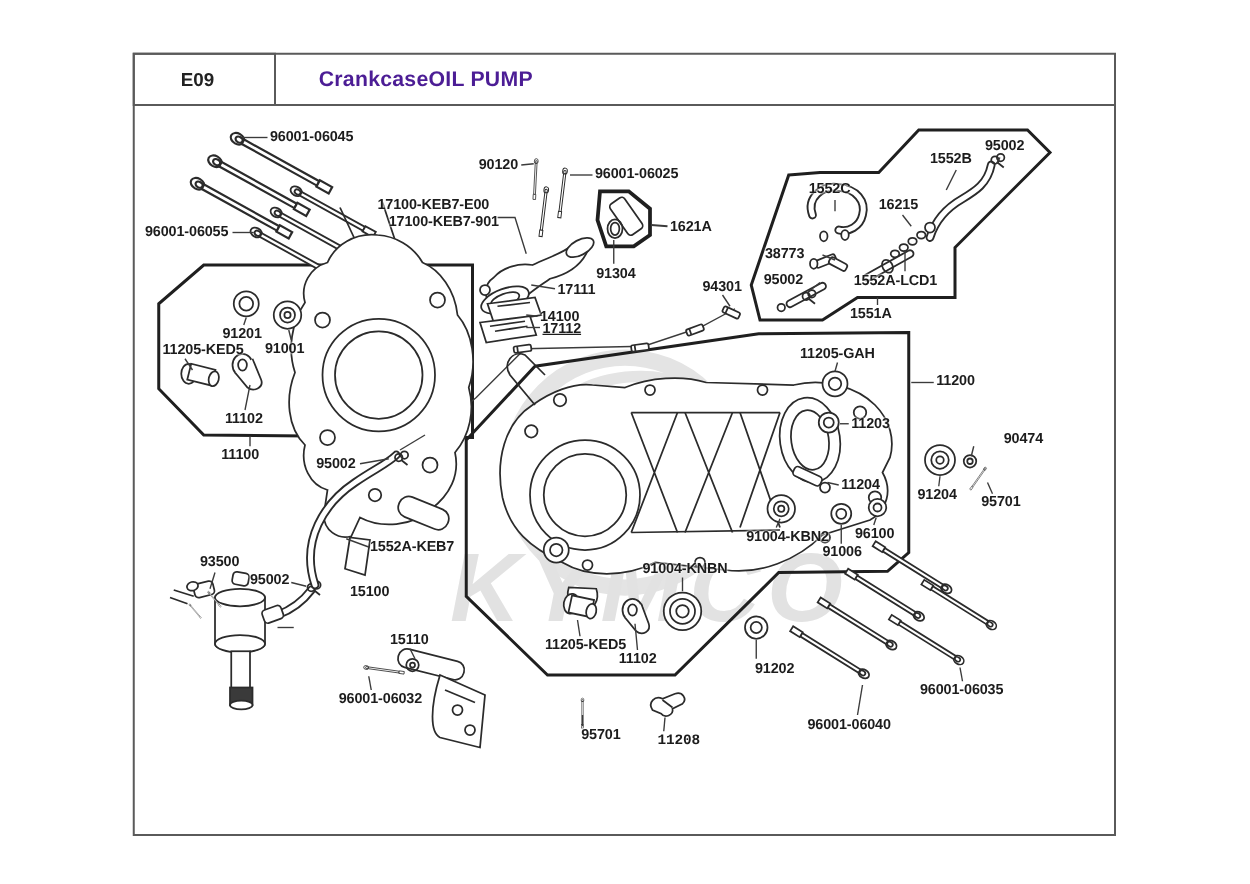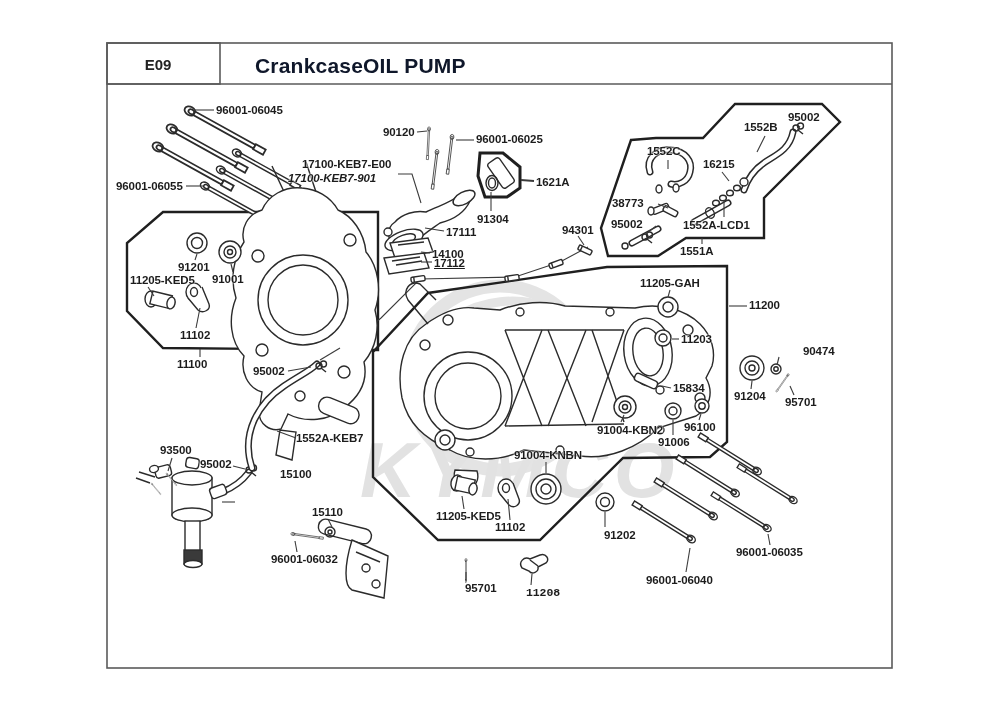--- a/index.html
+++ b/index.html
@@ -21,21 +21,21 @@
           font-family:"Liberation Sans",sans-serif;letter-spacing:6px;}
   
   #label-layer{position:absolute;left:0;top:0;width:1000px;height:707px;z-index:2;pointer-events:none;}
   .part-label{position:absolute;font-weight:bold;font-size:11.5px;line-height:13px;
               color:#1c1c1c;white-space:nowrap;letter-spacing:-0.1px;
               text-shadow:0 0 2px #fff,0 0 2px #fff;}
   .hdr-code{position:absolute;left:107px;top:44px;width:102px;height:40px;z-index:2;
             display:flex;align-items:center;justify-content:center;
             font-weight:bold;font-size:15px;color:#222;}
   .hdr-title{position:absolute;left:255px;top:54px;z-index:2;
-             font-weight:bold;font-size:21px;color:#0f172a;letter-spacing:0.2px;}
+             font-weight:bold;font-size:17px;color:#4c1d95;letter-spacing:0.2px;}
   .footer-page{position:absolute;left:0;top:672px;width:1000px;z-index:2;text-align:center;
                font-weight:bold;font-size:13px;color:#333;}
 </style>
 </head>
 <body>
 
 <div id="stage">
 
   <div class="hdr-code">E09</div>
   <div class="hdr-title">CrankcaseOIL PUMP</div>
@@ -412,40 +412,40 @@
       <path d="M296,438 L277,431"></path>
     </g>
   </svg>
 
   <div id="label-layer">
       <div class="part-label" style="left: 216px; top: 104px;">96001-06045</div>
       <div class="part-label" style="left: 116px; top: 180px;">96001-06055</div>
       <div class="part-label" style="left: 383px; top: 126px;">90120</div>
       <div class="part-label" style="left: 476px; top: 133px;">96001-06025</div>
       <div class="part-label" style="left: 302px; top: 158px;">17100-KEB7-E00</div>
-      <div class="part-label" style="left: 288px; top: 172px; font-style: italic;">17100-KEB7-901</div>
+      <div class="part-label" style="left: 311px; top: 172px;">17100-KEB7-901</div>
       <div class="part-label" style="left: 536px; top: 176px;">1621A</div>
       <div class="part-label" style="left: 477px; top: 213px;">91304</div>
       <div class="part-label" style="left: 446px; top: 226px;">17111</div>
       <div class="part-label" style="left: 432px; top: 248px;">14100</div>
       <div class="part-label" style="left: 434px; top: 257px; text-decoration: underline;">17112</div>
       <div class="part-label" style="left: 562px; top: 224px;">94301</div>
       <div class="part-label" style="left: 744px; top: 121px;">1552B</div>
       <div class="part-label" style="left: 788px; top: 111px;">95002</div>
       <div class="part-label" style="left: 647px; top: 145px;">1552C</div>
       <div class="part-label" style="left: 703px; top: 158px;">16215</div>
       <div class="part-label" style="left: 612px; top: 197px;">38773</div>
       <div class="part-label" style="left: 611px; top: 218px;">95002</div>
       <div class="part-label" style="left: 683px; top: 219px;">1552A-LCD1</div>
       <div class="part-label" style="left: 680px; top: 245px;">1551A</div>
       <div class="part-label" style="left: 640px; top: 277px;">11205-GAH</div>
       <div class="part-label" style="left: 749px; top: 299px;">11200</div>
       <div class="part-label" style="left: 681px; top: 333px;">11203</div>
       <div class="part-label" style="left: 767px; top: 345px; margin-left: 36px;">90474</div>
-      <div class="part-label" style="left: 673px; top: 382px;">15834</div>
+      <div class="part-label" style="left: 673px; top: 382px;">11204</div>
       <div class="part-label" style="left: 734px; top: 390px;">91204</div>
       <div class="part-label" style="left: 785px; top: 396px;">95701</div>
       <div class="part-label" style="left: 597px; top: 424px;">91004-KBN2</div>
       <div class="part-label" style="left: 658px; top: 436px;">91006</div>
       <div class="part-label" style="left: 684px; top: 421px;">96100</div>
       <div class="part-label" style="left: 514px; top: 449px;">91004-KNBN</div>
       <div class="part-label" style="left: 436px; top: 510px;">11205-KED5</div>
       <div class="part-label" style="left: 495px; top: 521px;">11102</div>
       <div class="part-label" style="left: 604px; top: 529px;">91202</div>
       <div class="part-label" style="left: 160px; top: 444px;">93500</div>

